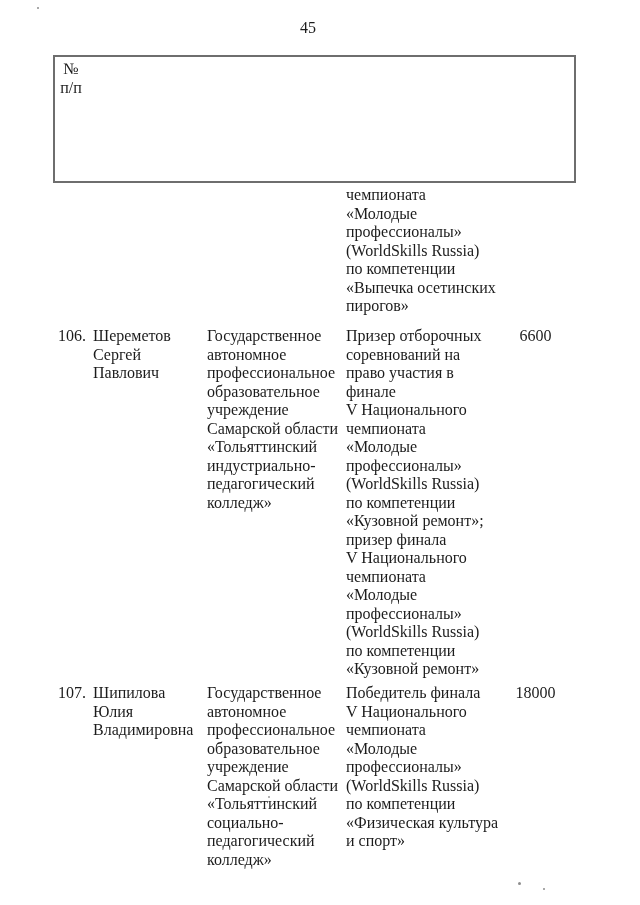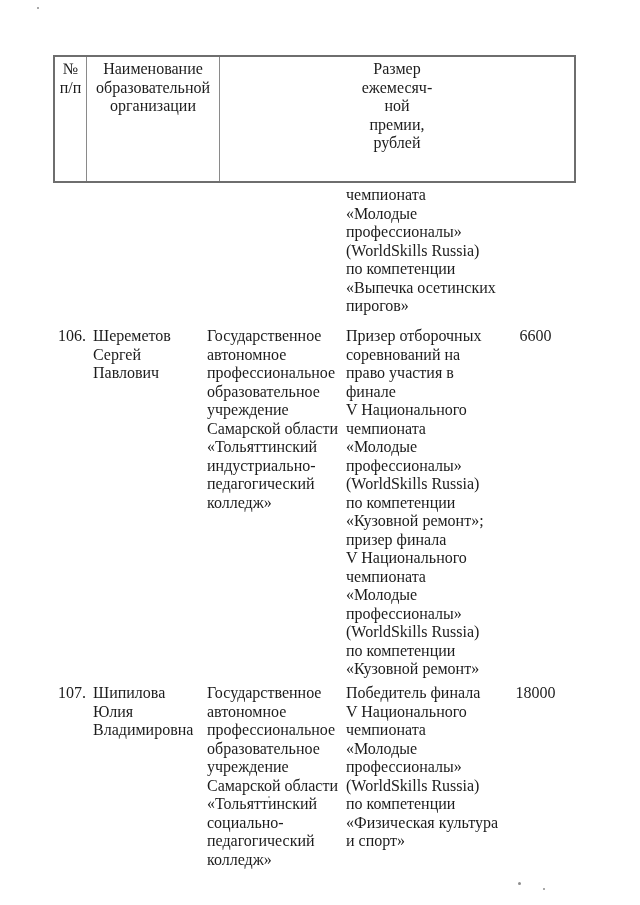--- a/index.html
+++ b/index.html
@@ -76,32 +76,25 @@
 </head>
 <body>
 
 <div class="page">
 
   <div class="speck s1"></div>
   <div class="speck s2"></div>
   <div class="speck s3"></div>
   <div class="speck s4"></div>
 
+  <div class="page-number">45</div>
 
   <div class="thead">
     <div class="hcell hc0">№
 п/п</div>
-    <div class="hcell hc2">Наименование
-образовательной
-организации</div>
-    <div class="hcell hc4">Размер
-ежемесяч-
-ной
-премии,
-рублей</div>
   </div>
 
   <div class="trow row-carryover">
     <div class="cell c-ach">чемпионата
 «Молодые
 профессионалы»
 (WorldSkills Russia)
 по компетенции
 «Выпечка осетинских
 пирогов»</div>

